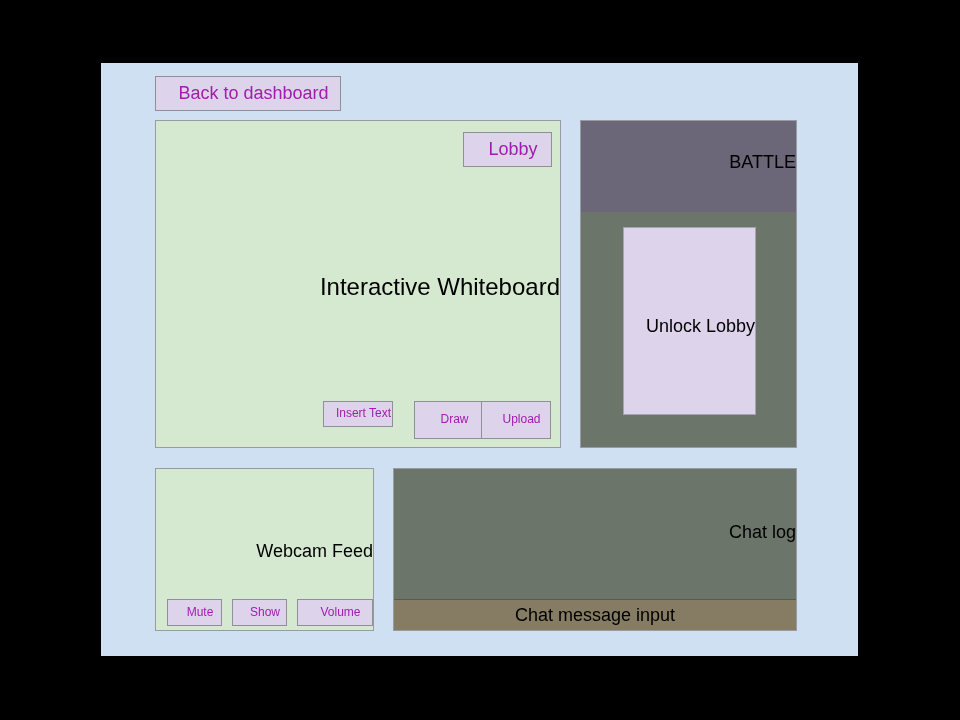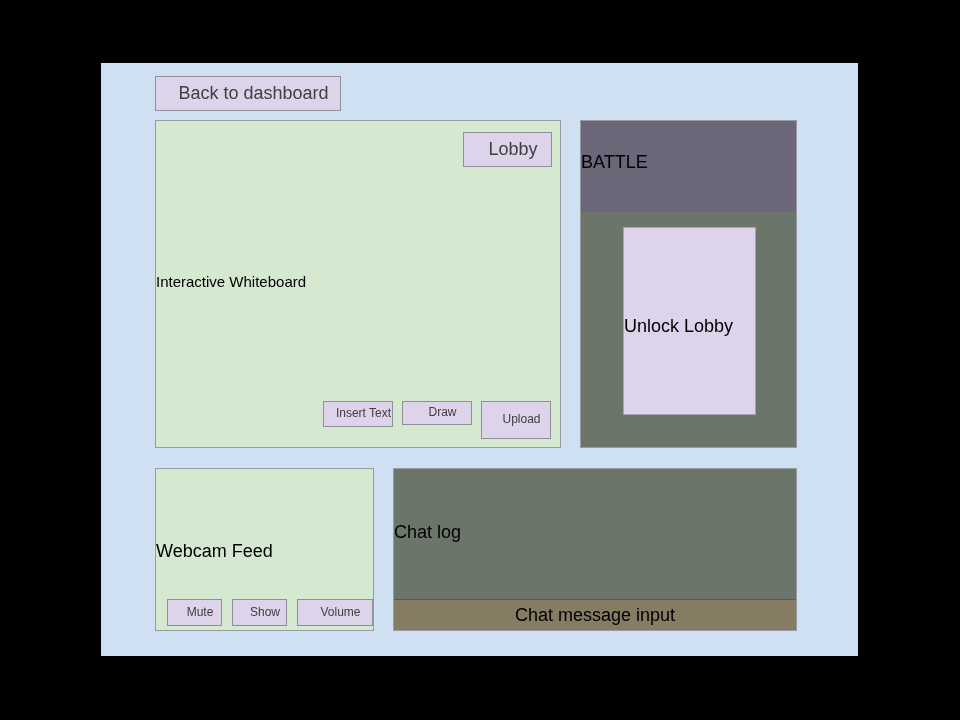--- a/index.html
+++ b/index.html
@@ -37,30 +37,30 @@
   .btn {
     position: absolute;
     box-sizing: border-box;
     background: #ddd3ea;
     border: 1px solid #8f8f97;
     display: flex;
     align-items: center;
     justify-content: center;
     text-align: center;
     line-height: 1.15;
-    color: #404040;
+    color: #a21caf;
     cursor: pointer;
     user-select: none;
     padding-left: 11px;
   }
   .center-label {
     position: absolute;
     left: 0;
     right: 0;
-    text-align: left;
+    text-align: right;
     color: #000;
   }
 
   
   #back-to-dashboard {
     left: 54px;
     top: 13px;
     width: 186px;
     height: 35px;
     font-size: 18px;
@@ -76,34 +76,34 @@
   }
   #zoom-button {
     left: 307px;
     top: 11px;
     width: 89px;
     height: 35px;
     font-size: 18px;
   }
   #whiteboard-label {
     top: 152px;
-    font-size: 15px;
+    font-size: 24px;
   }
   #insert-text-button {
     left: 167px;
     top: 280px;
     width: 70px;
     height: 26px;
     font-size: 12px;
   }
   #draw-button {
-    left: 246px;
+    left: 258px;
     top: 280px;
     width: 70px;
-    height: 24px;
+    height: 38px;
     font-size: 12px;
   }
   #upload-button {
     left: 325px;
     top: 280px;
     width: 70px;
     height: 38px;
     font-size: 12px;
   }
 

